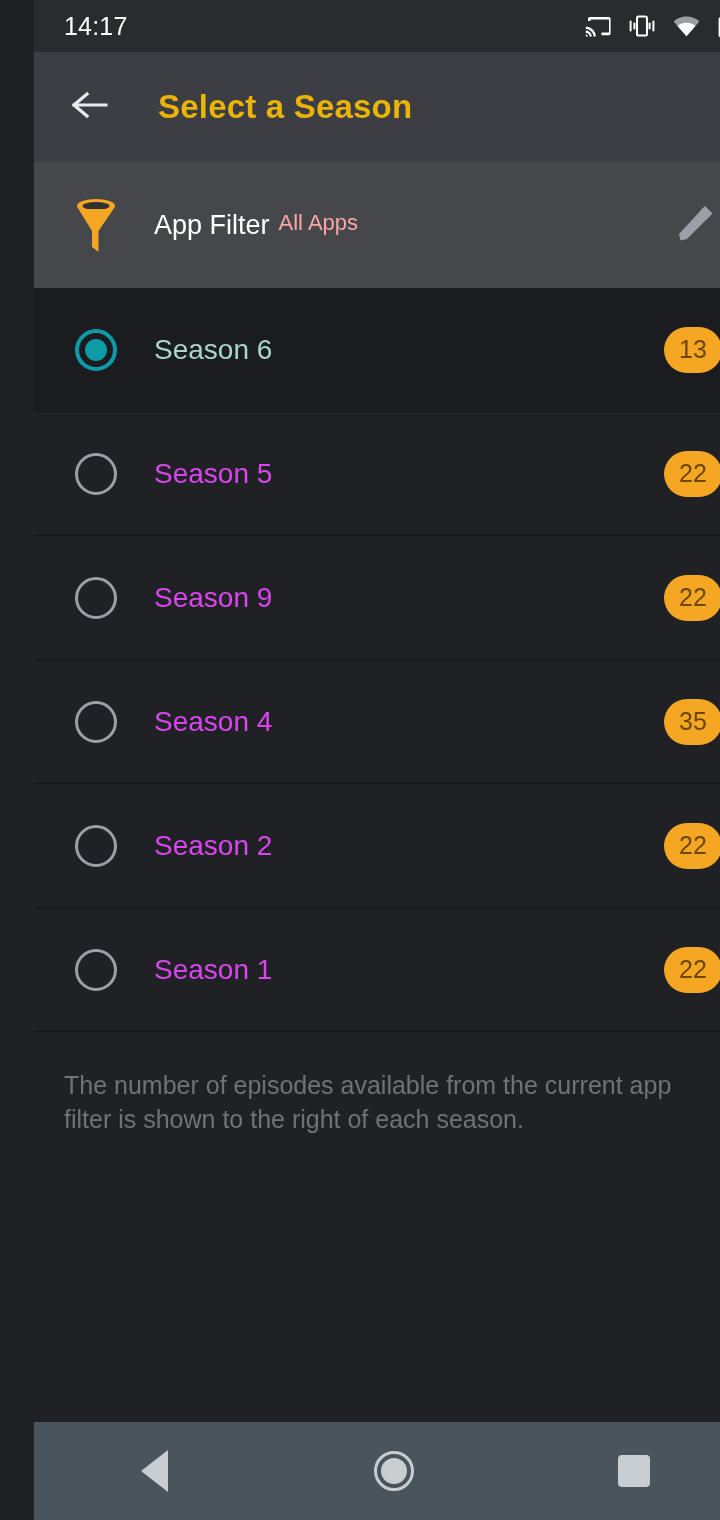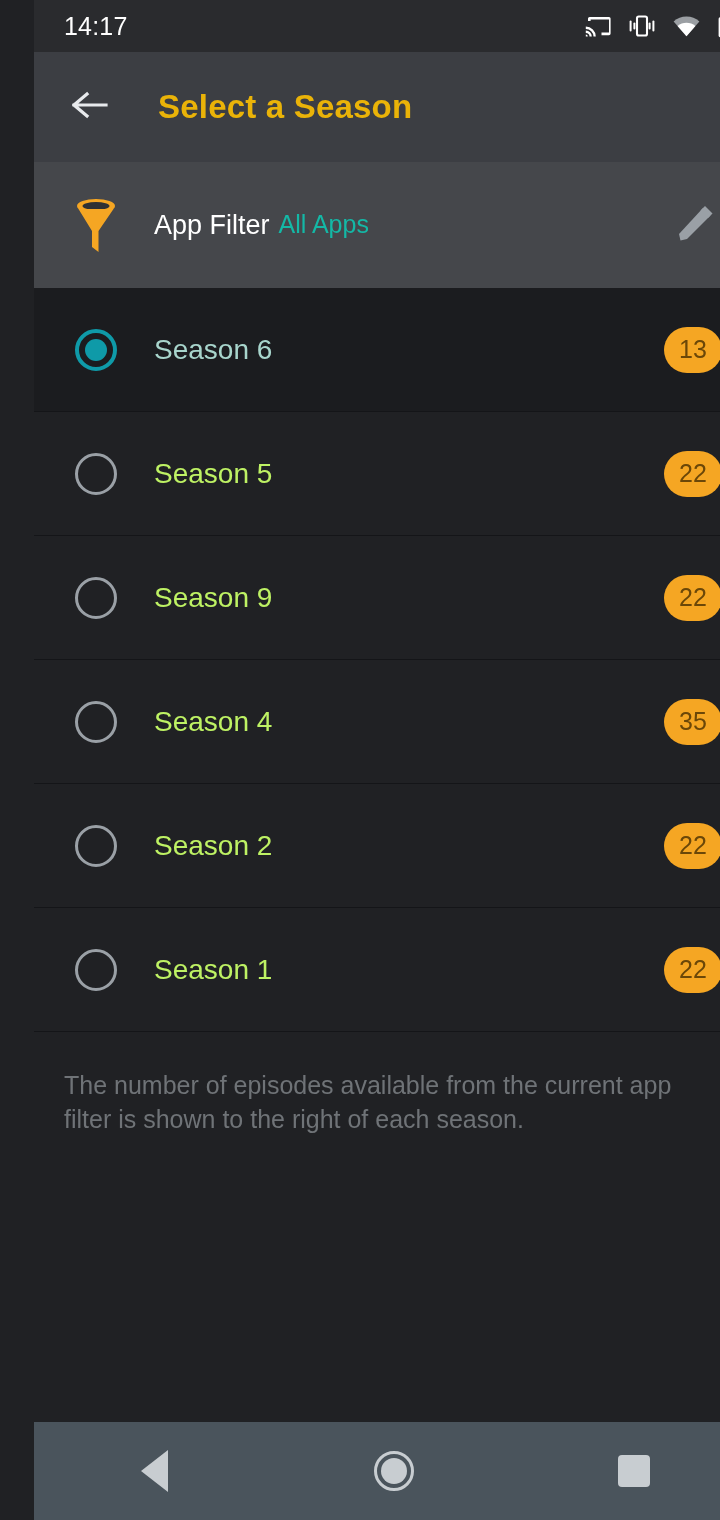--- a/index.html
+++ b/index.html
@@ -31,40 +31,40 @@
 
   
   .filterrow {
     height:126px; background:#45474b;
     display:flex; align-items:center; padding:0 30px 0 34px; flex:0 0 126px;
     position:relative;
   }
   .funnel { width:56px; display:flex; justify-content:center; }
   .filtertext { margin-left:30px; flex:1; display:flex; flex-direction:row; gap:9px; }
   .filtertitle { color:#ffffff; font-size:27px; }
-  .filtersub { color:#14b8a6; font-size:25px; }
+  .filtersub { color:#fca5a5; font-size:22px; }
   .pencil { width:56px; display:flex; justify-content:center; align-items:center; }
 
   
   .list { background:#202124; flex:0 0 auto; }
   .row {
     height:124px; display:flex; align-items:center;
     padding:0 32px 0 34px; border-bottom:1px solid #141518;
     background:#202124; position:relative;
   }
   .row.selected { background:#1b1c1f; }
   .radio { width:56px; display:flex; justify-content:center; align-items:center; }
   .ring { width:42px; height:42px; border-radius:50%; border:3px solid #9aa0a6; }
   .ring.on { border-color:#0f9aa8; border-width:4px; position:relative; }
   .ring.on::after {
     content:""; position:absolute; left:50%; top:50%;
     width:22px; height:22px; border-radius:50%; background:#0f9aa8;
     transform:translate(-50%,-50%);
   }
-  .rowlabel { margin-left:30px; flex:1; color:#bef264; font-size:28px; }
+  .rowlabel { margin-left:30px; flex:1; color:#d946ef; font-size:28px; }
   .row.selected .rowlabel { color:#a8d5cc; }
   .badge {
     min-width:58px; height:46px; border-radius:23px; background:#f5a623;
     color:#6b4708; font-size:25px; display:flex; align-items:center; justify-content:center;
     padding:0 12px;
   }
 
   
   .note {
     padding:36px 30px 0 30px; color:#6f7377; font-size:25px; line-height:1.36;

